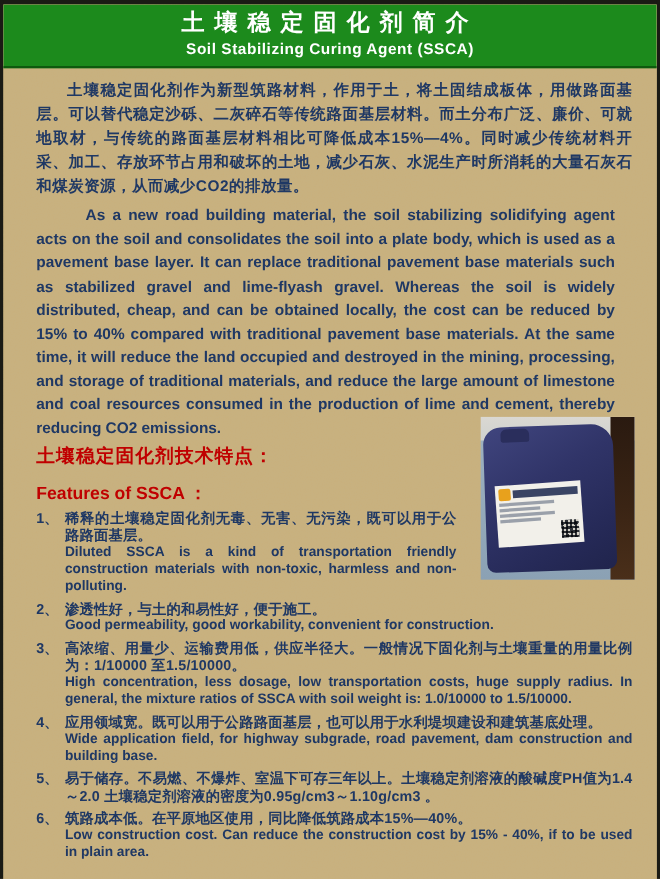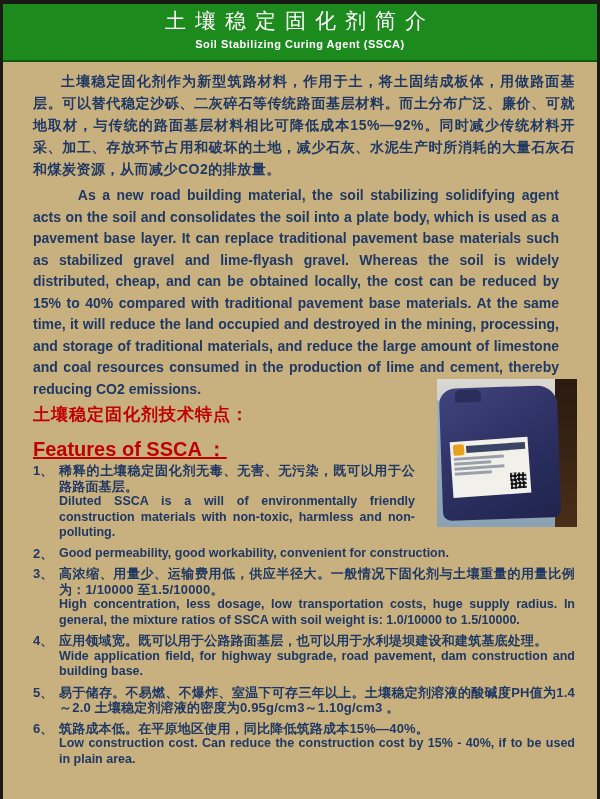--- a/index.html
+++ b/index.html
@@ -17,24 +17,24 @@
   .texture{position:absolute;top:0;left:0;z-index:0;}
   .page{position:relative;z-index:1;}
 
   .banner{
     background:#1c8a1c;
     border-bottom:2px solid #0e5a0e;
     text-align:center;
     padding:4px 0 5px 0;
   }
   .banner .zh{
-    color:#ffffff;font-weight:normal;font-size:21px;line-height:26px;letter-spacing:9px;
+    color:#ffffff;font-weight:bold;font-size:21px;line-height:26px;letter-spacing:9px;
   }
   .banner .en{
-    color:#ffffff;font-weight:bold;font-size:11px;line-height:21px;letter-spacing:0.5px;
+    color:#ffffff;font-weight:bold;font-size:14px;line-height:21px;letter-spacing:0.5px;
   }
 
   .content{padding:0 22px 0 30px;color:#1f3864;}
 
   .para-zh{
     margin:8px 0 0 0;
     font-size:14px;line-height:22px;font-weight:bold;
     text-align:justify;text-indent:2em;
     letter-spacing:0.5px;
   }
@@ -43,21 +43,21 @@
     font-size:14px;line-height:21.5px;font-weight:bold;
     text-align:justify;text-indent:3.2em;
   }
 
   .heading-zh{
     margin:5px 0 16px 0;
     color:#c00000;font-size:17px;font-weight:bold;line-height:20px;letter-spacing:1px;
   }
   .heading-en{
     margin:1px 0 0 0;
-    color:#c00000;font-size:20px;font-weight:bold;line-height:17px;text-decoration:underline;
+    color:#c00000;font-size:16px;font-weight:bold;line-height:17px;
   }
 
   .features{margin-top:4px;}
   .photo-float{
     float:right;
     width:152px;height:148px;
     margin:-26px 0 4px 8px;
     position:relative;
   }
   
@@ -124,21 +124,21 @@
 
 <div class="page">
 
   <div class="banner">
     <div class="zh">土壤稳定固化剂简介</div>
     <div class="en">Soil Stabilizing Curing Agent (SSCA)</div>
   </div>
 
   <div class="content">
 
-    <p class="para-zh">土壤稳定固化剂作为新型筑路材料，作用于土，将土固结成板体，用做路面基层。可以替代稳定沙砾、二灰碎石等传统路面基层材料。而土分布广泛、廉价、可就地取材，与传统的路面基层材料相比可降低成本15%—92%。同时减少传统材料开采、加工、存放环节占用和破坏的土地，减少石灰、水泥生产时所消耗的大量石灰石和煤炭资源，从而减少CO2的排放量。</p>
+    <p class="para-zh">土壤稳定固化剂作为新型筑路材料，作用于土，将土固结成板体，用做路面基层。可以替代稳定沙砾、二灰碎石等传统路面基层材料。而土分布广泛、廉价、可就地取材，与传统的路面基层材料相比可降低成本15%—4%。同时减少传统材料开采、加工、存放环节占用和破坏的土地，减少石灰、水泥生产时所消耗的大量石灰石和煤炭资源，从而减少CO2的排放量。</p>
     <p class="para-en">As a new road building material, the soil stabilizing solidifying agent acts on the soil and consolidates the soil into a plate body, which is used as a pavement base layer. It can replace traditional pavement base materials such as stabilized gravel and lime-flyash gravel. Whereas the soil is widely distributed, cheap, and can be obtained locally, the cost can be reduced by 15% to 40% compared with traditional pavement base materials. At the same time, it will reduce the land occupied and destroyed in the mining, processing, and storage of traditional materials, and reduce the large amount of limestone and coal resources consumed in the production of lime and cement, thereby reducing CO2 emissions.</p>
 
     <div class="features">
 
       <div class="photo-float">
         <div class="photo">
           <div class="wood-band"></div>
           <div class="jerrycan">
             <div class="cap"></div>
             <div class="label">
@@ -156,27 +156,28 @@
         </div>
       </div>
 
       <div class="heading-zh">土壤稳定固化剂技术特点：</div>
       <div class="heading-en">Features of SSCA ：</div>
 
       <div class="item">
         <div class="num">1、</div>
         <div class="body">
           <div class="zh">稀释的土壤稳定固化剂无毒、无害、无污染，既可以用于公路路面基层。</div>
-          <div class="en">Diluted SSCA is a will of environmentally friendly construction materials with non-toxic, harmless and non-polluting.</div>
+          <div class="en">Diluted SSCA is a kind of transportation friendly construction materials with non-toxic, harmless and non-polluting.</div>
         </div>
       </div>
 
       <div class="item">
         <div class="num">2、</div>
         <div class="body">
+          <div class="zh">渗透性好，与土的和易性好，便于施工。</div>
           <div class="en">Good permeability, good workability, convenient for construction.</div>
         </div>
       </div>
 
       <div class="item">
         <div class="num">3、</div>
         <div class="body">
           <div class="zh">高浓缩、用量少、运输费用低，供应半径大。一般情况下固化剂与土壤重量的用量比例为：1/10000 至1.5/10000。</div>
           <div class="en">High concentration, less dosage, low transportation costs, huge supply radius. In general, the mixture ratios of SSCA with soil weight is: 1.0/10000 to 1.5/10000.</div>
         </div>

